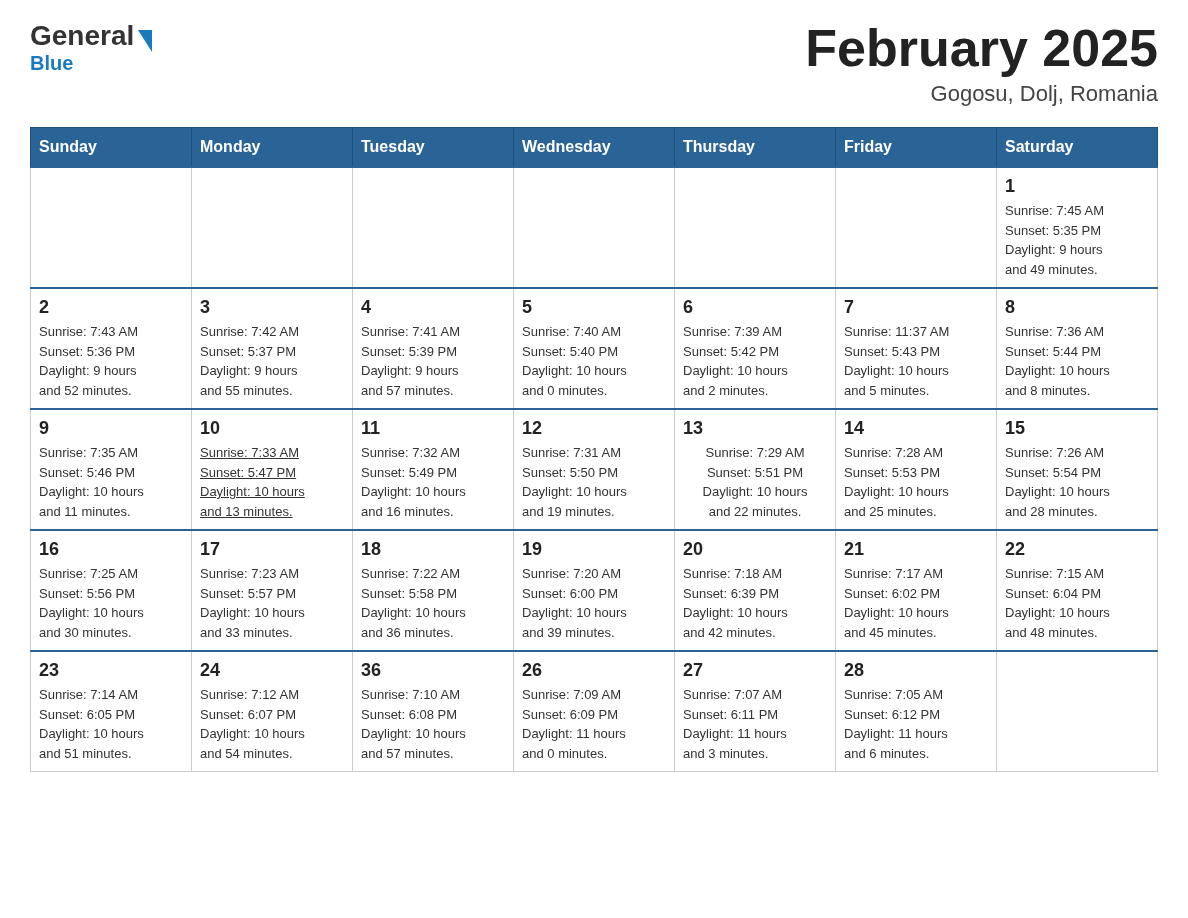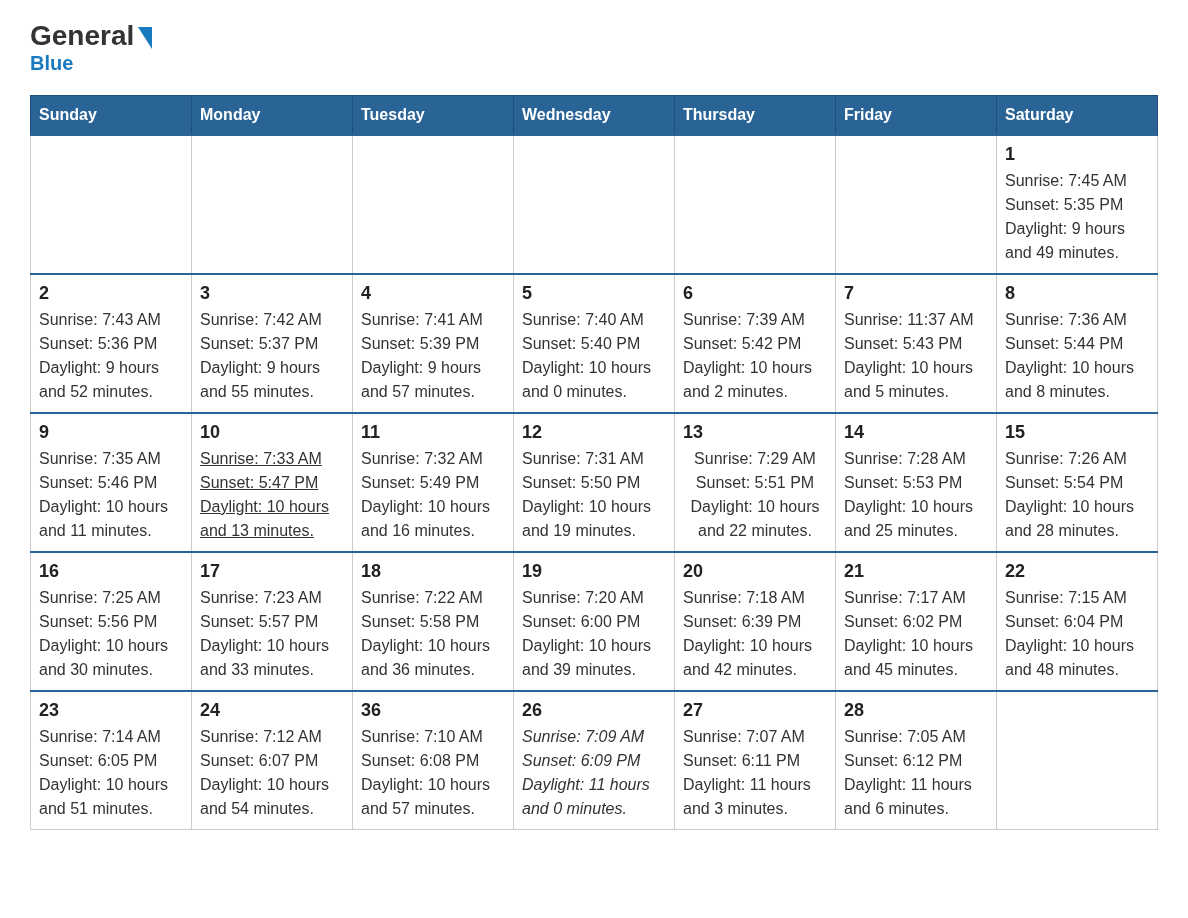--- a/index.html
+++ b/index.html
@@ -16,21 +16,21 @@
       align-items: flex-start;
       margin-bottom: 20px;
     }
     .logo {
       display: flex;
       flex-direction: column;
       align-items: flex-start;
     }
     .logo-top {
       display: flex;
-      align-items: center;
+      align-items: flex-end;
     }
     .logo-general {
       font-size: 28px;
       font-weight: bold;
       color: #333;
     }
     .logo-triangle {
       width: 0;
       height: 0;
       border-left: 14px solid transparent;
@@ -86,38 +86,42 @@
       border-top: 2px solid #2a6496;
     }
     .day-number {
       font-size: 18px;
       font-weight: bold;
       color: #222;
       display: block;
       margin-bottom: 4px;
     }
     .day-info {
-      font-size: 16px;
+      font-size: 13px;
       color: #333;
       line-height: 1.5;
     }
     .empty-cell {
       background: #f9f9f9;
     }
   </style>
 </head>
 <body>
 
 <div class="header">
   <div class="logo">
     <div class="logo-top">
       <span class="logo-general">General</span>
       <div class="logo-triangle"></div>
     </div>
     <span class="logo-blue">Blue</span>
+  </div>
+  <div class="title-section">
+    <div class="month-title">February 2025</div>
+    <div class="location">Gogosu, Dolj, Romania</div>
   </div>
 </div>
 
 <table class="calendar">
   <thead>
     <tr>
     <th>Sunday</th>
         <th>Monday</th>
         <th>Tuesday</th>
         <th>Wednesday</th>
@@ -312,21 +316,21 @@
         </td>
         <td>
           <span class="day-number">36</span>
           <div class="day-info" style="white-space: pre-line;">Sunrise: 7:10 AM
 Sunset: 6:08 PM
 Daylight: 10 hours
 and 57 minutes.</div>
         </td>
         <td>
           <span class="day-number">26</span>
-          <div class="day-info" style="white-space: pre-line; font-style: italic;">Sunrise: 7:09 AM
+          <div class="day-info" style="white-space: pre-line;">Sunrise: 7:09 AM
 Sunset: 6:09 PM
 Daylight: 11 hours
 and 0 minutes.</div>
         </td>
         <td>
           <span class="day-number">27</span>
           <div class="day-info" style="white-space: pre-line;">Sunrise: 7:07 AM
 Sunset: 6:11 PM
 Daylight: 11 hours
 and 3 minutes.</div>

